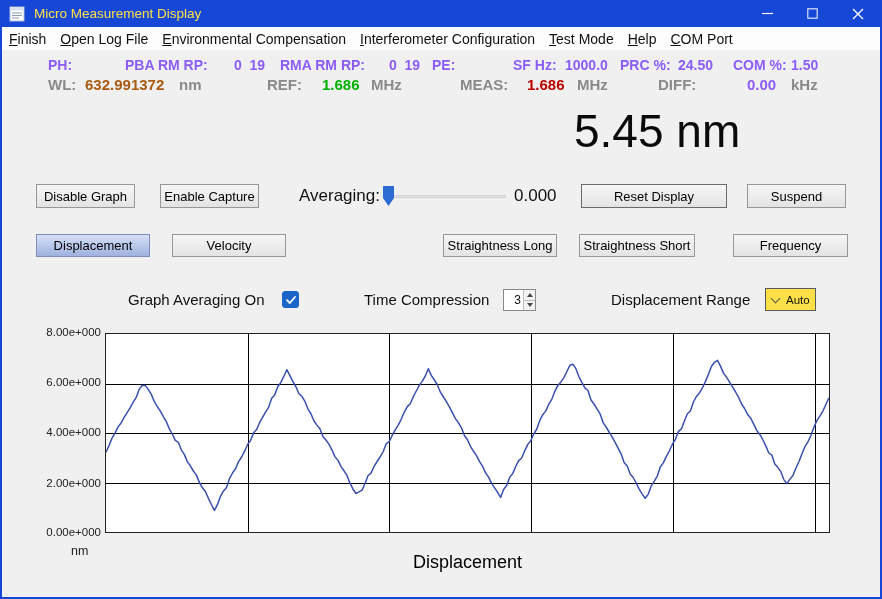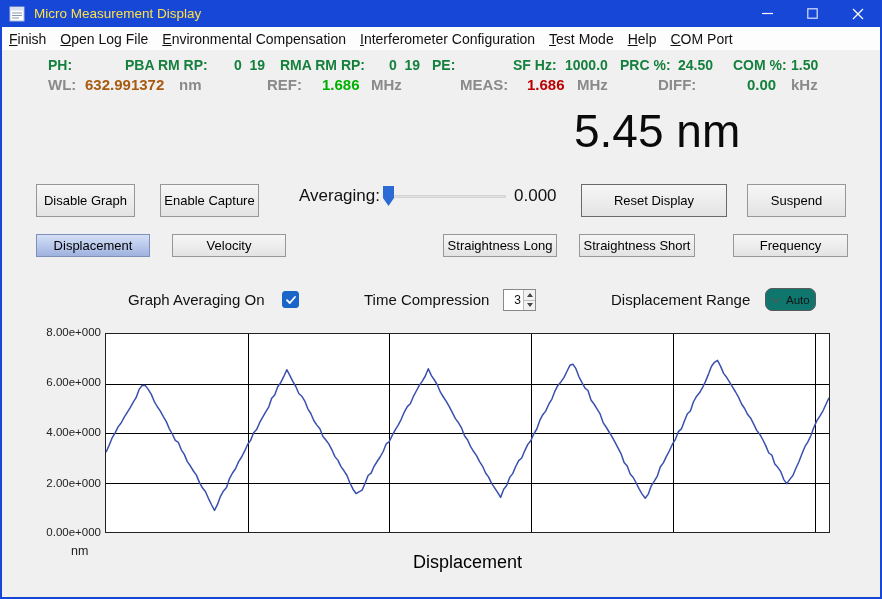--- a/index.html
+++ b/index.html
@@ -19,31 +19,31 @@
   
   #menubar { position:absolute; left:0; top:27px; width:882px; height:23px; background:#fdfdfd; display:flex; align-items:center; padding-left:2px; z-index:5; }
   .menu-item { font-size:14px; color:#111; padding:4px 7px; height:23px; display:flex; align-items:center; cursor:default; }
   .menu-item .u { text-decoration:underline; }
 
   
   #status { position:absolute; left:0; top:50px; width:882px; height:55px; background:#f0f0f0; }
   .st { position:absolute; font-weight:bold; white-space:pre; }
   .r1 { top:7px; font-size:14px; }
   .r2 { top:26px; font-size:15px; }
-  .blue { color:#15803d; }
+  .blue { color:#8b5cf6; }
   .gray { color:#8a8a8a; }
   .orange { color:#a85a10; }
   .green { color:#00b000; }
   .red { color:#bb0000; }
 
   
   #readout { position:absolute; left:574px; top:104px; font-size:46px; color:#0a0a0a; letter-spacing:0px; }
 
   
-  .btn { position:absolute; height:33px; background:linear-gradient(180deg,#f6f6f6 0%,#ececec 55%,#e3e3e3 100%); border:1px solid #979797; font-family:"Liberation Sans",sans-serif; font-size:13px; color:#000; display:flex; align-items:center; justify-content:center; cursor:default; }
+  .btn { position:absolute; height:24px; background:linear-gradient(180deg,#f6f6f6 0%,#ececec 55%,#e3e3e3 100%); border:1px solid #979797; font-family:"Liberation Sans",sans-serif; font-size:13px; color:#000; display:flex; align-items:center; justify-content:center; cursor:default; }
   .tabbtn { position:absolute; top:234px; height:23px; width:114px; background:linear-gradient(180deg,#f6f6f6 0%,#ececec 55%,#e3e3e3 100%); border:1px solid #979797; font-size:13px; display:flex; align-items:center; justify-content:center; cursor:default; }
   .tabbtn.selected { background:linear-gradient(180deg,#d5e0f6 0%,#bac9ec 50%,#9fb2de 100%); border:1px solid #7e8fba; }
 
   
   #averaging-label { position:absolute; left:299px; top:186px; font-size:17px; color:#111; }
   #slider { position:absolute; left:383px; top:185px; width:125px; height:22px; }
   #slider-track { position:absolute; left:2px; top:10px; width:121px; height:3px; background:#e2e2e2; border:1px solid #d3d3d3; }
   #slider-thumb { position:absolute; left:0px; top:1px; width:11px; height:20px; background:#2b6bd3; clip-path:polygon(0 0,100% 0,100% 60%,50% 100%,0 60%); }
   #averaging-value { position:absolute; left:514px; top:186px; font-size:17px; color:#111; }
 
@@ -51,21 +51,21 @@
   .gc-label { position:absolute; top:291px; font-size:15px; color:#111; }
   #checkbox { position:absolute; left:282px; top:291px; width:17px; height:17px; border-radius:3px; border:1px solid #8a8a8a; background:#fff; display:flex; align-items:center; justify-content:center; }
   #checkbox.checked { background:#1a66c8; border-color:#1a66c8; }
   #spinner { position:absolute; left:503px; top:289px; width:33px; height:22px; background:#fff; border:1px solid #8a8a8a; display:flex; }
   #spinner-value { width:19px; font-size:12px; color:#111; text-align:right; padding-right:2px; line-height:20px; }
   #spinner-btns { width:12px; display:flex; flex-direction:column; border-left:1px solid #bcbcbc; }
   .spin { flex:1; background:#f2f2f2; display:flex; align-items:center; justify-content:center; }
   .spin + .spin { border-top:1px solid #bcbcbc; }
   .tri-up { width:0; height:0; border-left:3px solid transparent; border-right:3px solid transparent; border-bottom:4px solid #444; }
   .tri-dn { width:0; height:0; border-left:3px solid transparent; border-right:3px solid transparent; border-top:4px solid #444; }
-  #range-dropdown { position:absolute; left:765px; top:288px; width:51px; height:23px; background:#0f766e; border:1.5px solid #5a5a5a; border-radius:7px; display:flex; align-items:center; }
+  #range-dropdown { position:absolute; left:765px; top:288px; width:51px; height:23px; background:#fde047; border:1.5px solid #5a5a5a; border-radius:0; display:flex; align-items:center; }
   #range-chevron { width:7px; height:7px; border-right:1.5px solid #555; border-bottom:1.5px solid #555; transform:rotate(45deg); margin-left:6px; margin-top:-3px; }
   #range-value { font-size:11.5px; color:#111; margin-left:7px; }
 
   
   #plot { position:absolute; left:105px; top:333px; width:725px; height:200px; background:#ffffff; border:1px solid #222; }
   #plot svg { display:block; }
   .ytick { position:absolute; left:28px; width:73px; text-align:right; font-size:11.5px; color:#222; line-height:13px; }
   #y-unit { position:absolute; left:71px; top:544px; font-size:12.5px; color:#222; }
   #chart-title { position:absolute; left:105px; top:552px; width:725px; text-align:center; font-size:18px; color:#000; }
 </style>

